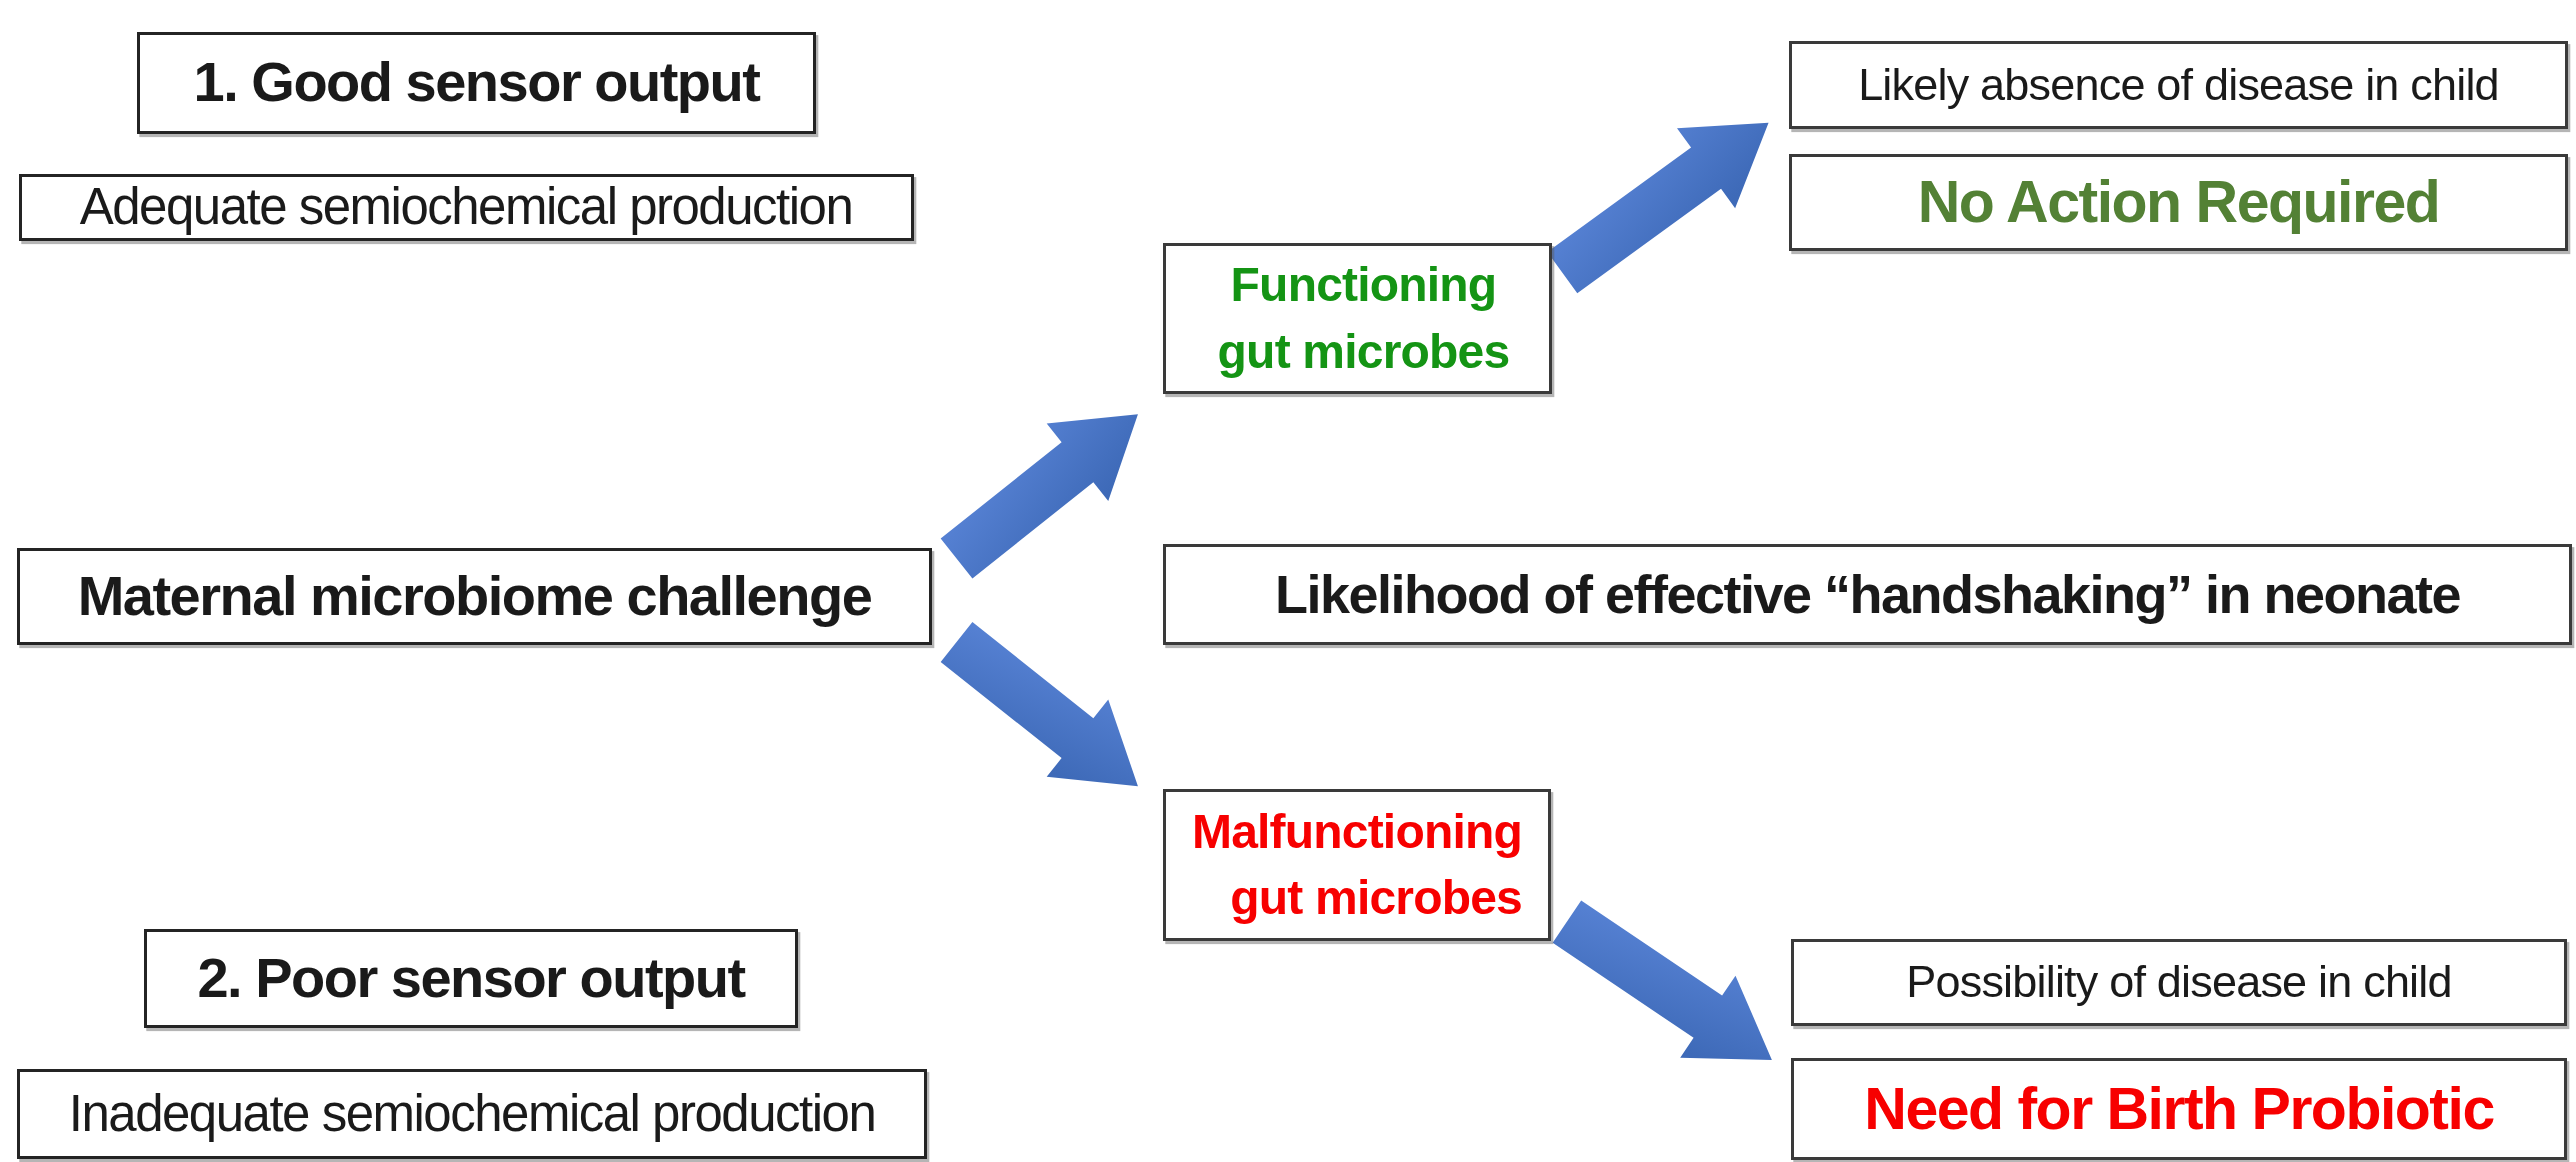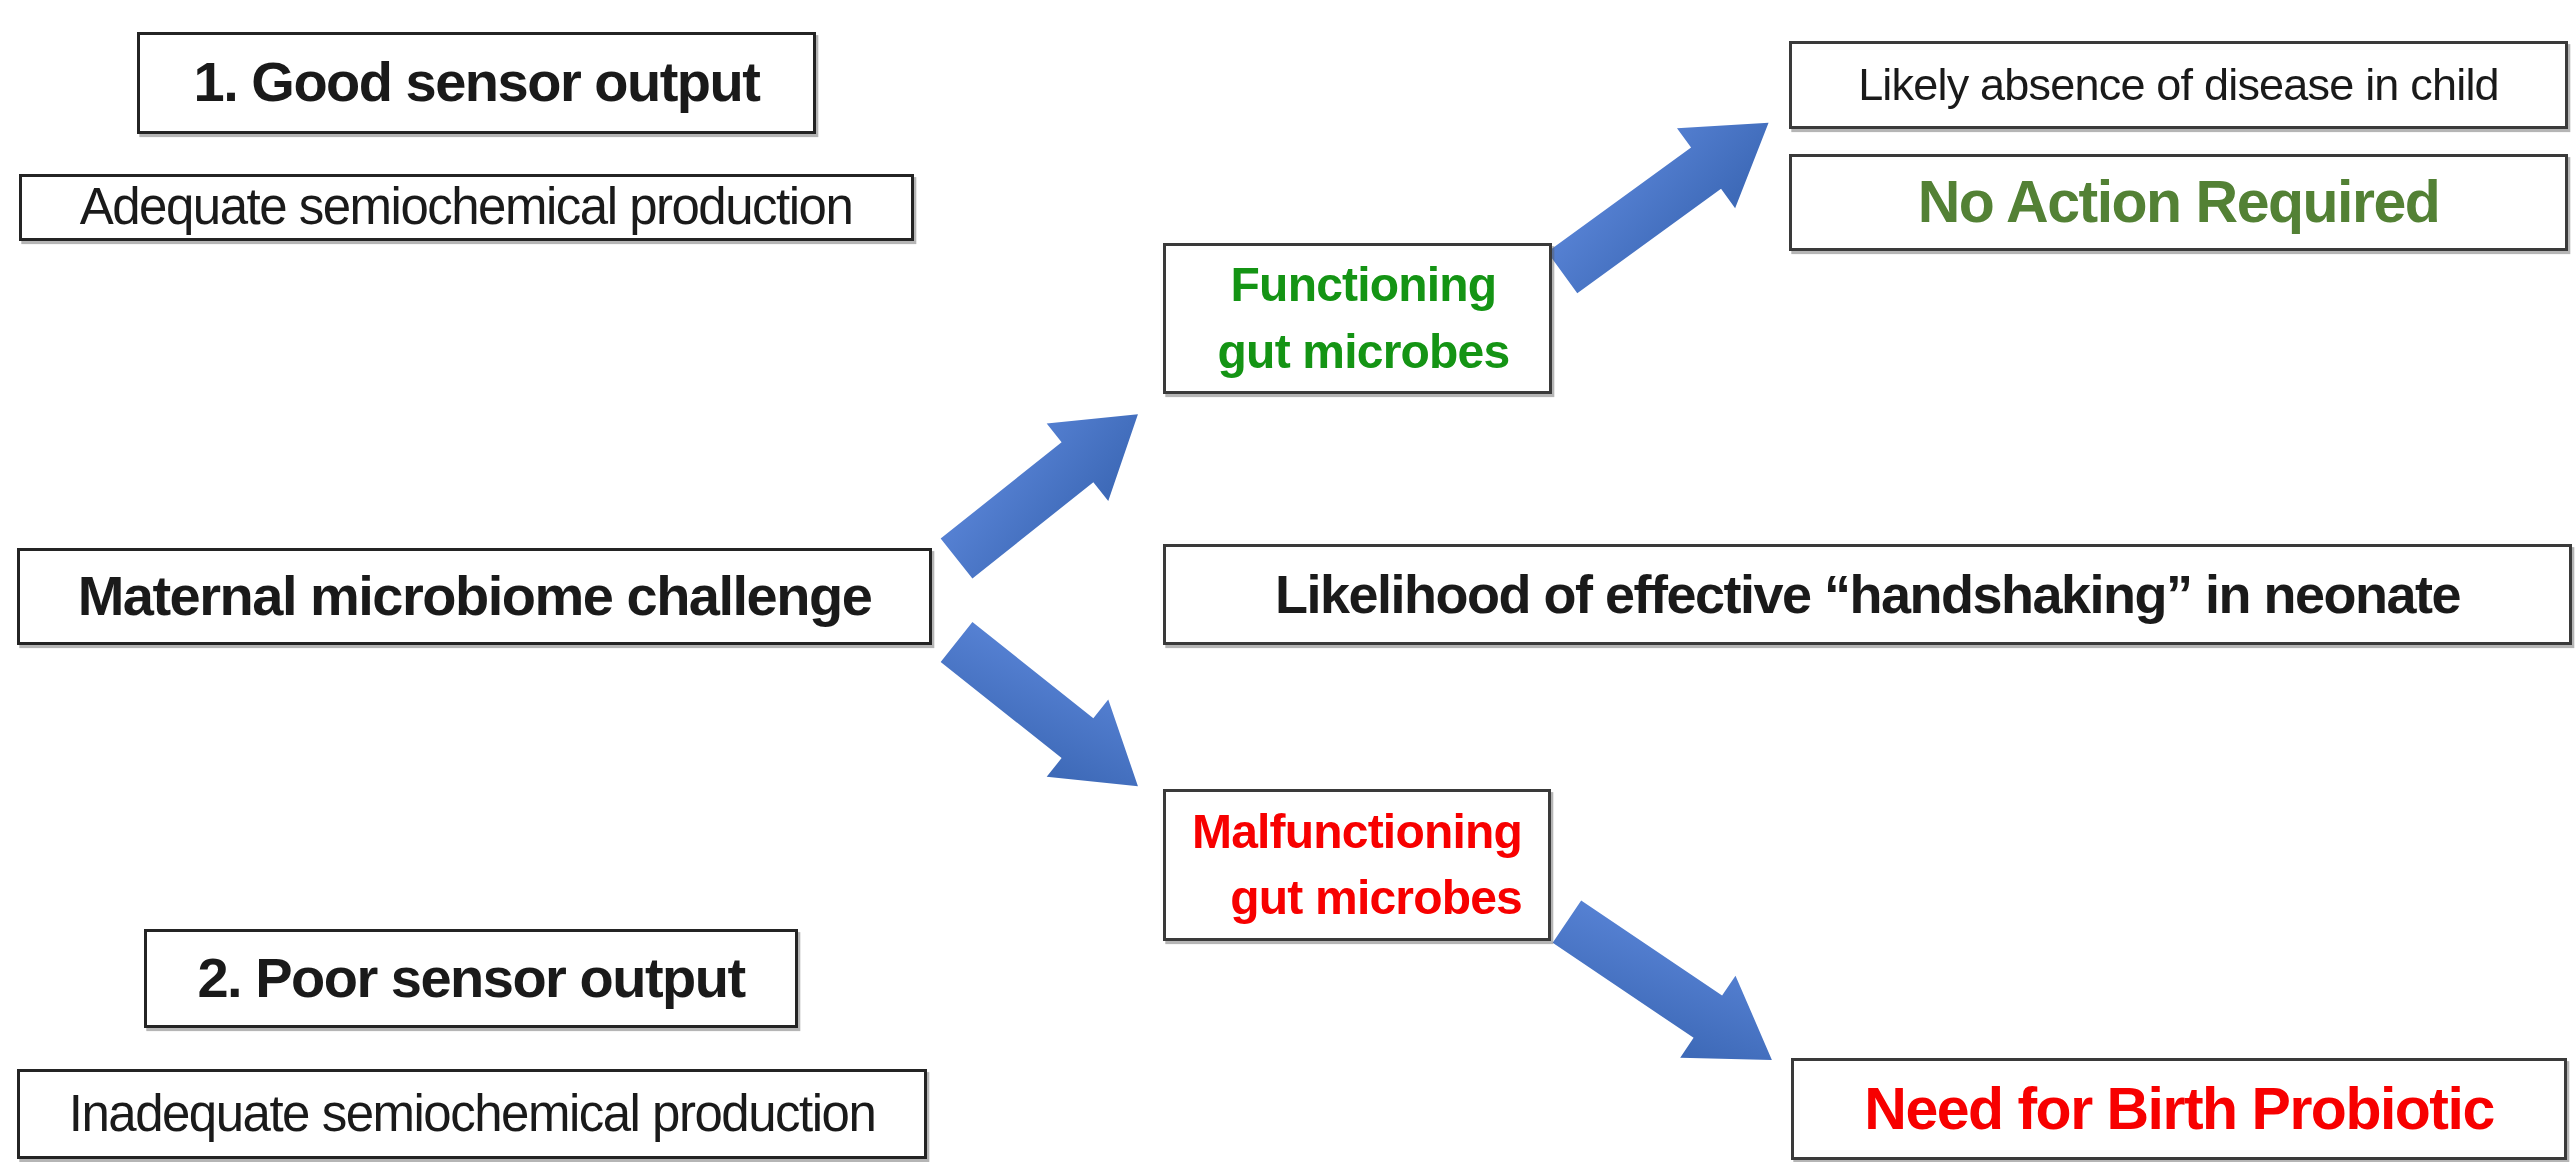--- a/index.html
+++ b/index.html
@@ -83,17 +83,18 @@
 gut microbes</div>
 
   <div class="box fs-body-sm" id="b-absence">Likely absence of disease in child</div>
 
   <div class="box bold fs-outcome green-olive" id="b-noaction">No Action Required</div>
 
   <div class="box dark-border bold fs-hdr" id="b-poor">2. Poor sensor output</div>
 
   <div class="box dark-border fs-body" id="b-inadequate">Inadequate semiochemical production</div>
 
+  <div class="box fs-body-sm" id="b-possibility">Possibility of disease in child</div>
 
   <div class="box bold fs-outcome red" id="b-need">Need for Birth Probiotic</div>
 
 </div>
 
 
 </body></html>

